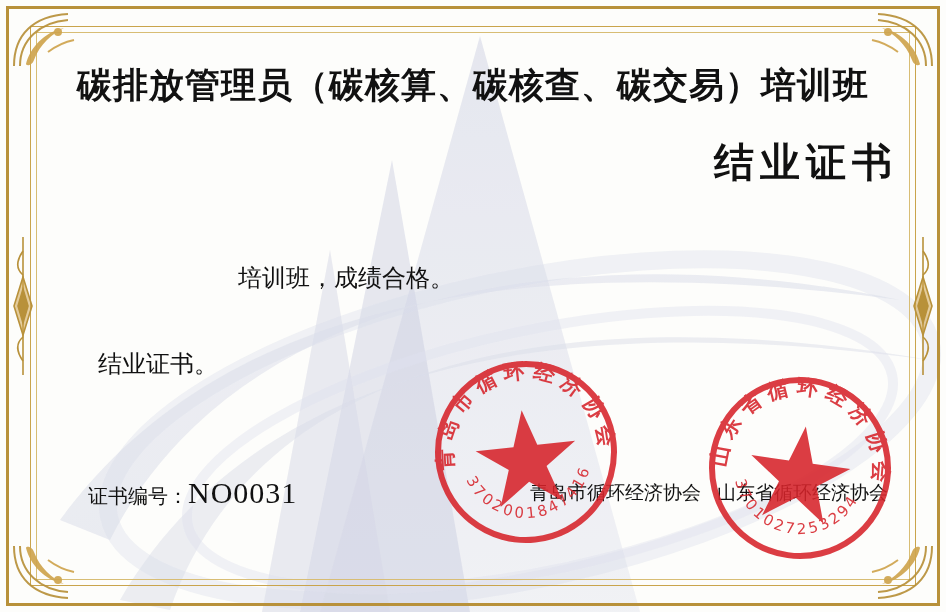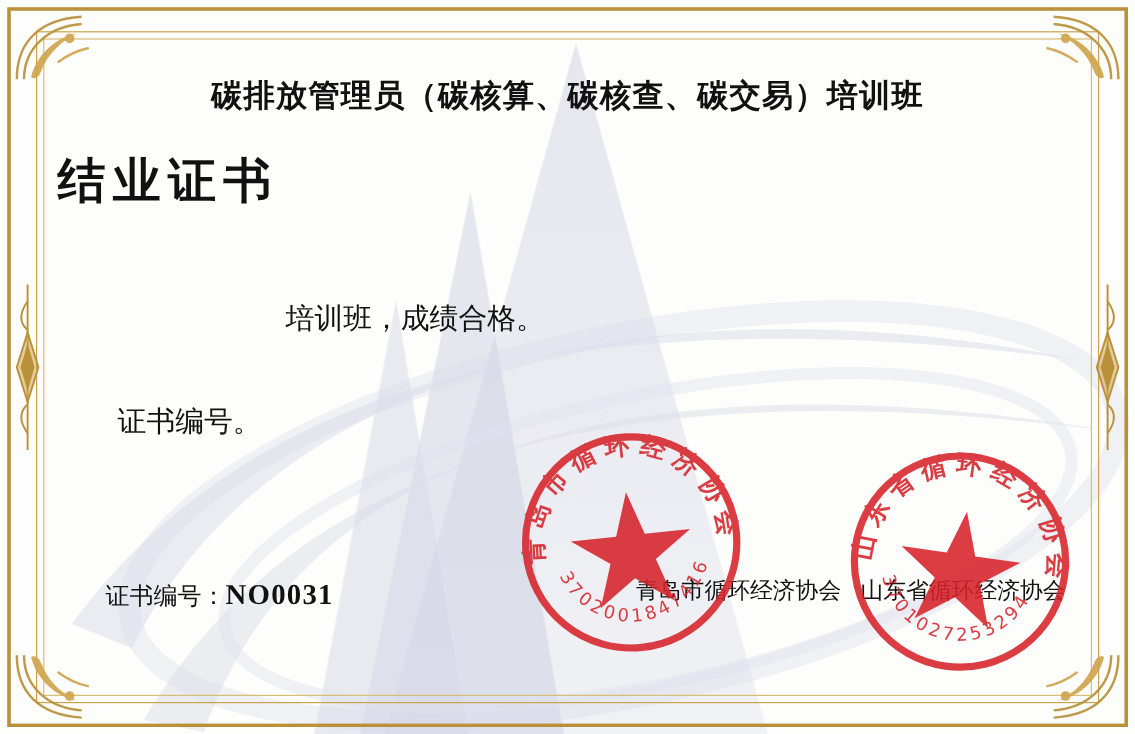--- a/index.html
+++ b/index.html
@@ -70,30 +70,30 @@
   }
   .watermark svg { display:block; }
 
   
   .content {
     position: absolute;
     left: 48px; right: 48px; top: 44px; bottom: 44px;
   }
   .title-main {
     text-align: center;
-    font-size: 26px;
+    font-size: 35px;
     font-weight: bold;
     letter-spacing: 1px;
     color: #111;
     margin-top: 18px;
     white-space: nowrap;
     font-family: "DejaVu Serif", "Liberation Serif", serif;
   }
   .title-sub {
-    text-align: left;
+    text-align: right;
     font-size: 40px;
     font-weight: bold;
     letter-spacing: 6px;
     color: #111;
     margin-top: 26px;
     font-family: "DejaVu Serif", "Liberation Serif", serif;
   }
 
   .body-block {
     margin-top: 62px;
@@ -130,22 +130,22 @@
   }
   .cert-no {
     position: absolute;
     left: 40px;
     bottom: 0;
     font-size: 20px;
     color: #111;
     white-space: nowrap;
   }
   .cert-no .no-value {
-    font-weight: bold;
-    font-size: 24px;
+    font-weight: normal;
+    font-size: 30px;
     letter-spacing: 1px;
   }
 
   .issuers {
     position: absolute;
     right: 10px;
     bottom: 0;
     text-align: left;
     font-size: 19px;
     color: #111;
@@ -270,21 +270,21 @@
     </svg>
   </div>
 
   <div class="content">
 
     <div class="title-main">碳排放管理员（碳核算、碳核查、碳交易）培训班</div>
     <div class="title-sub">结业证书</div>
 
     <div class="body-block">
       <div class="line2">培训班，成绩合格。</div>
-      <div class="line3">证书编号。</div>
+      <div class="line3">结业证书。</div>
     </div>
 
     <div class="footer">
       <div class="cert-no">
         <span>证书编号：</span><span class="no-value">NO0031</span>
       </div>
 
       <div class="issuers">
         <div class="issuer-row">
           <span class="issuer-a">青岛市循环经济协会</span><span>山东省循环经济协会</span>

